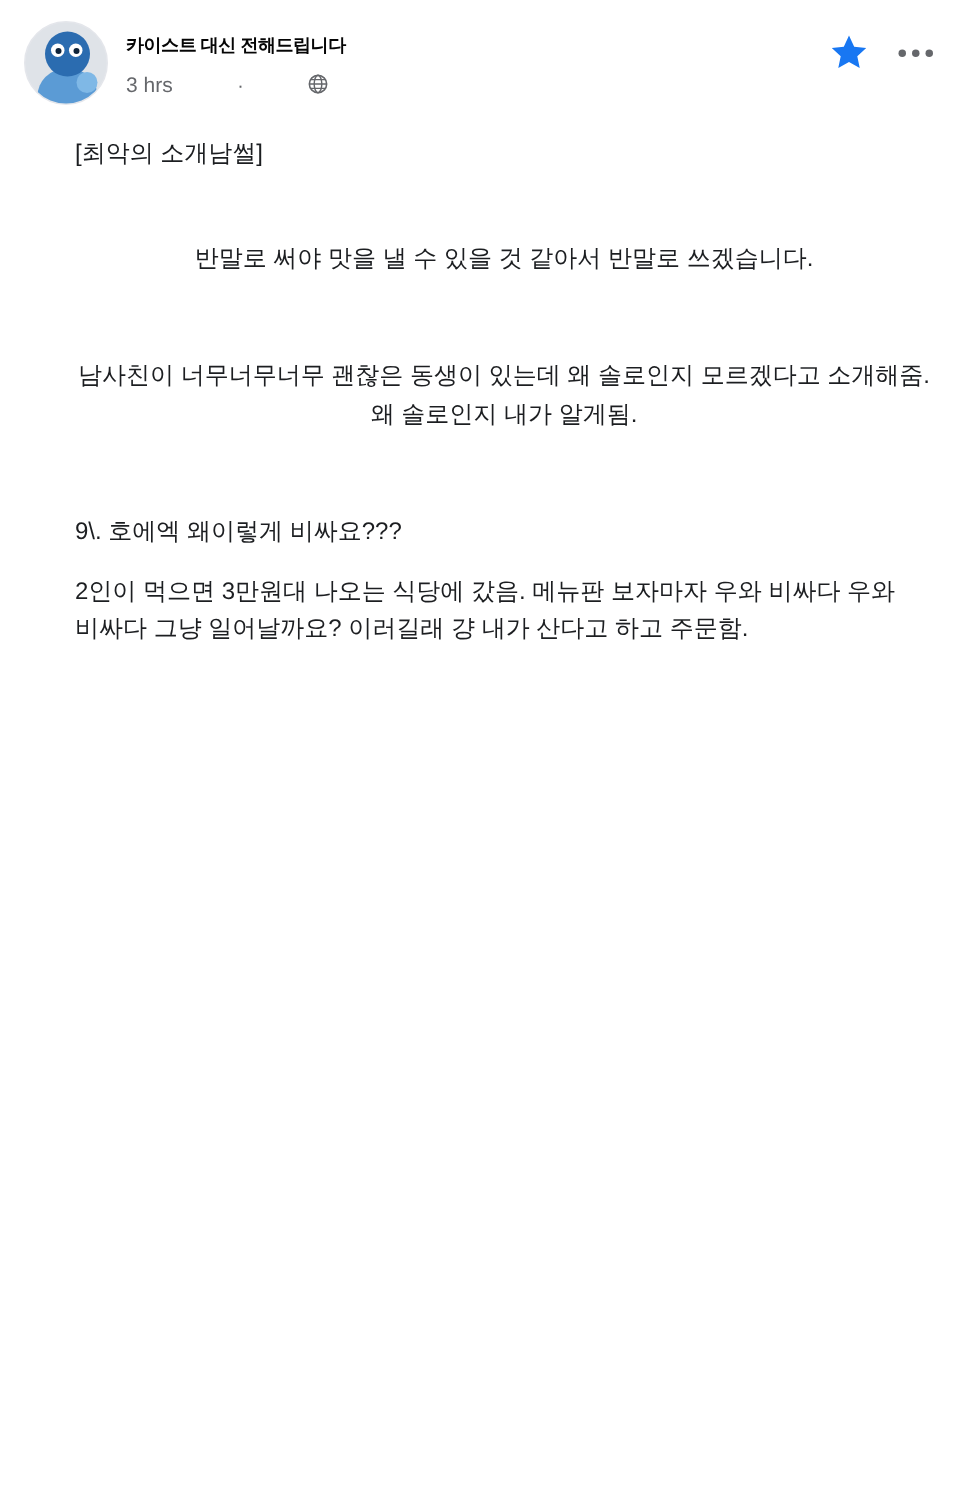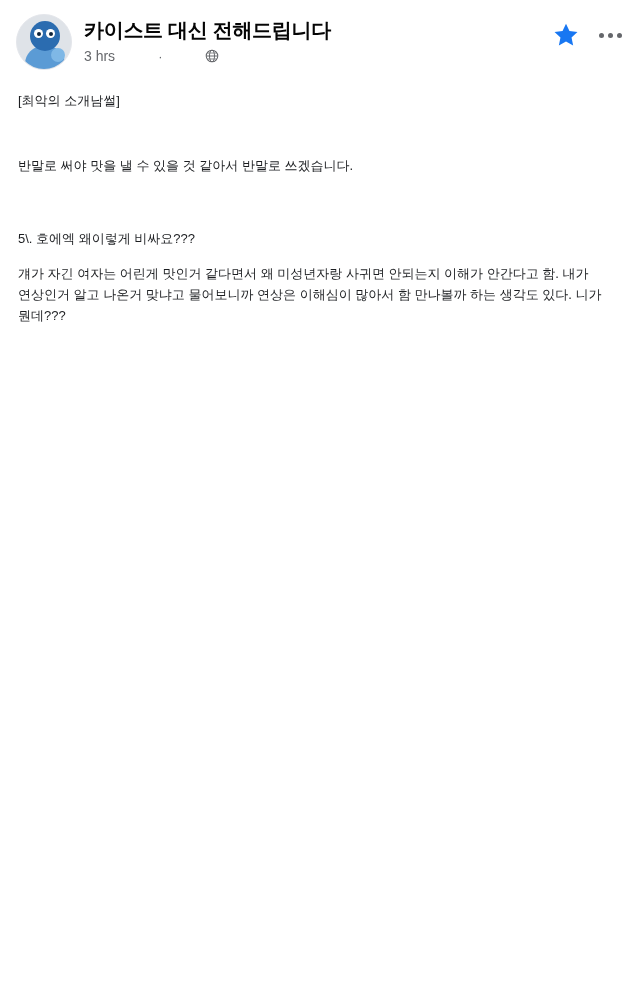--- a/index.html
+++ b/index.html
@@ -81,21 +81,21 @@
   .header-text {
     margin-left: 12px;
     padding-top: 4px;
     display: flex;
     flex-direction: column;
     justify-content: center;
     flex: 1 1 auto;
     min-width: 0;
   }
   .page-name {
-    font-size: 20px;
+    font-size: 12px;
     font-weight: bold;
     color: #050505;
     letter-spacing: -0.3px;
     line-height: 24px;
     white-space: nowrap;
   }
   .meta-row {
     display: flex;
     align-items: center;
     margin-top: 6px;
@@ -129,33 +129,34 @@
   }
   .dots-icon span {
     width: 5px; height: 5px;
     border-radius: 50%;
     background: #65676b;
     display: block;
   }
   
   .post-body {
     padding: 14px 18px 0 18px;
-    font-size: 13px;
+    font-size: 16px;
     line-height: 1.62;
     color: #1c1e21;
     flex: 1 1 auto;
     overflow: hidden;
+    margin-left: 32px;
   }
   .para {
     margin: 0 0 18px 0;
     white-space: pre-wrap;
     word-break: keep-all;
   }
   .para.gap-lg { margin-bottom: 44px; }
-  .para.gap-xl { margin-bottom: 52px; }
+  .para.gap-xl { margin-bottom: 52px; text-align: center; }
   .para.gap-sm { margin-bottom: 14px; }
 </style>
 </head>
 <body>
 
 <div class="post">
 
   <div class="post-header">
 
     <div class="avatar">
@@ -196,17 +197,18 @@
         <span></span>
         <span></span>
       </span>
     </div>
 
   </div>
 
   <div class="post-body">
     <p class="para gap-lg">[최악의 소개남썰]</p>
     <p class="para gap-xl">반말로 써야 맛을 낼 수 있을 것 같아서 반말로 쓰겠습니다.</p>
-    <p class="para gap-sm">5\. 호에엑 왜이렇게 비싸요???</p>
-    <p class="para">걔가 자긴 여자는 어린게 맛인거 같다면서 왜 미성년자랑 사귀면 안되는지 이해가 안간다고 함. 내가 연상인거 알고 나온거 맞냐고 물어보니까 연상은 이해심이 많아서 함 만나볼까 하는 생각도 있다. 니가 뭔데???</p>
+    <p class="para gap-xl">남사친이 너무너무너무 괜찮은 동생이 있는데 왜 솔로인지 모르겠다고 소개해줌. 왜 솔로인지 내가 알게됨.</p>
+    <p class="para gap-sm">9\. 호에엑 왜이렇게 비싸요???</p>
+    <p class="para">2인이 먹으면 3만원대 나오는 식당에 갔음. 메뉴판 보자마자 우와 비싸다 우와 비싸다 그냥 일어날까요? 이러길래 걍 내가 산다고 하고 주문함.</p>
   </div>
 
 </div>
 
 </body></html>

